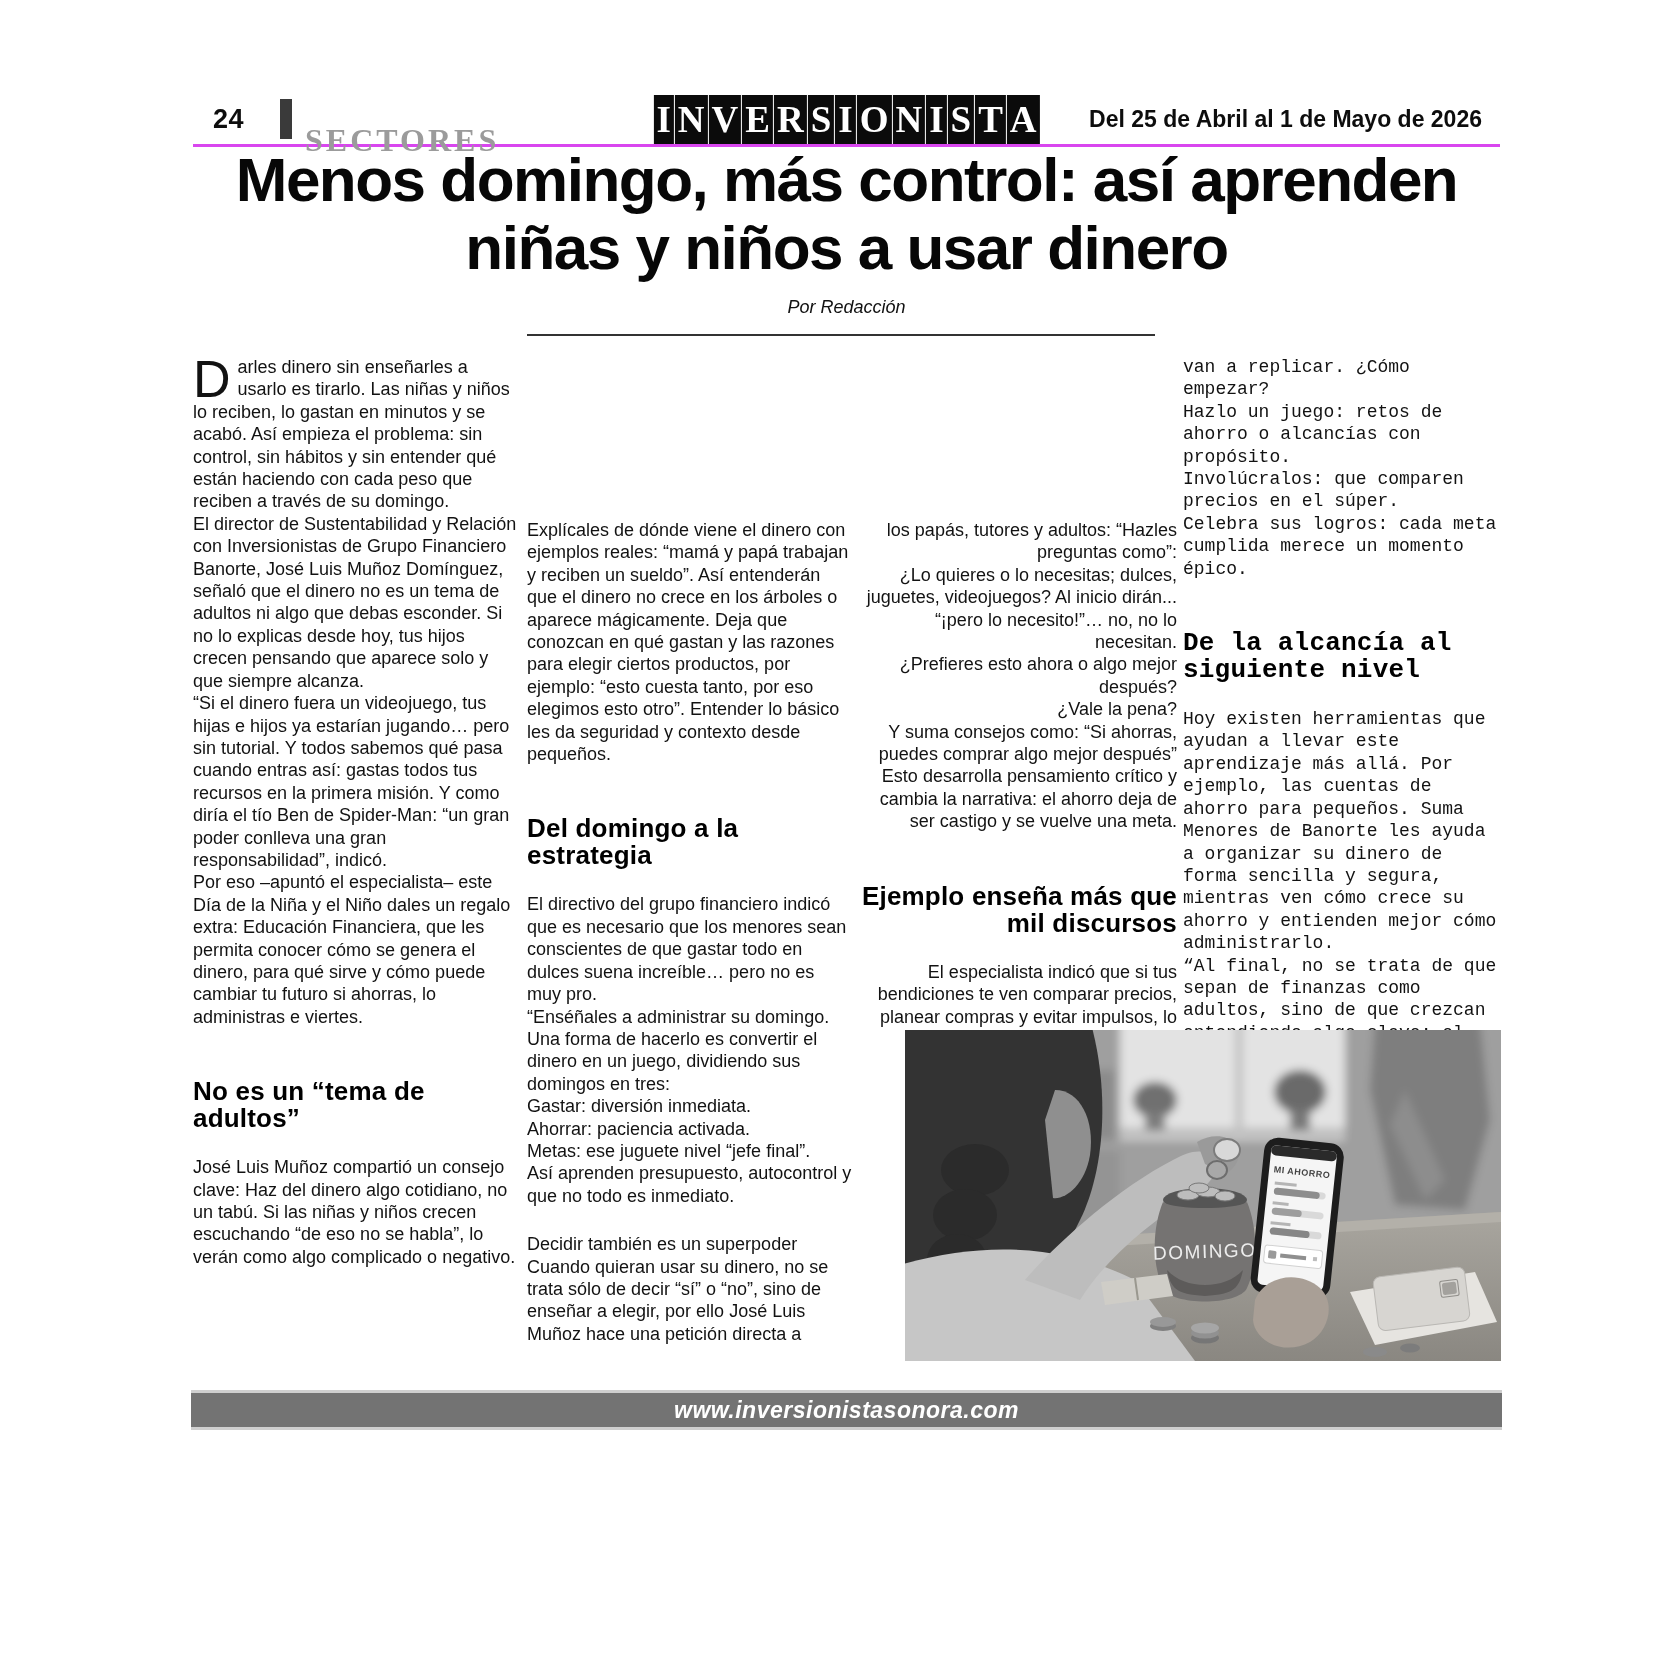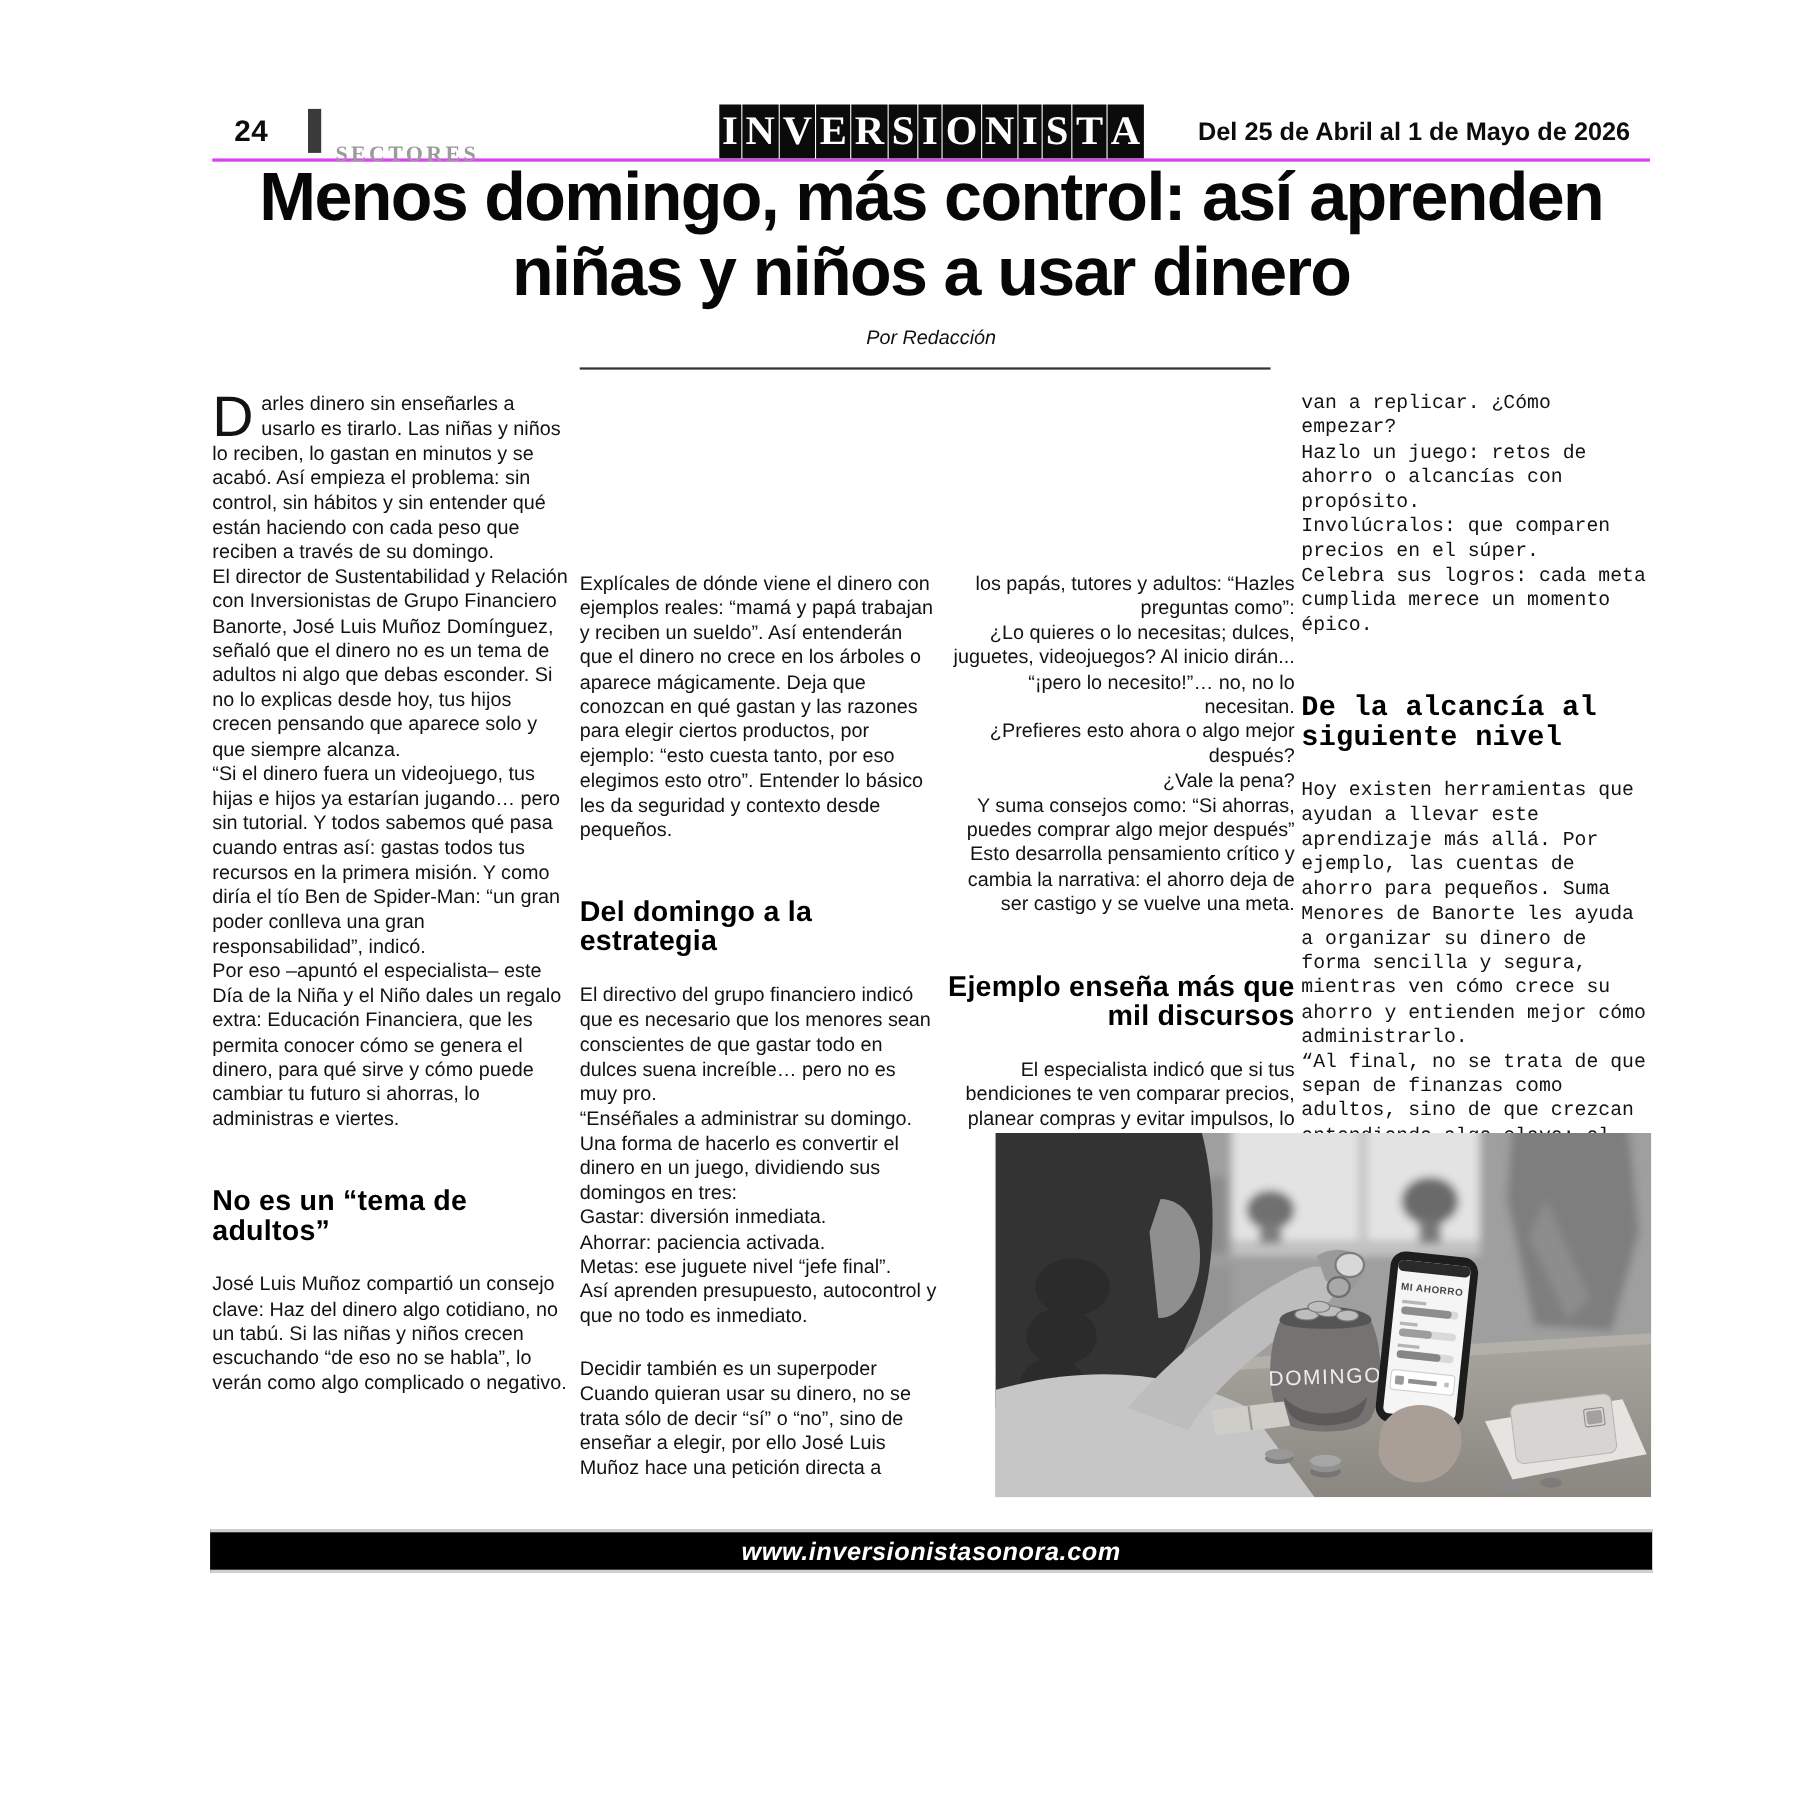--- a/index.html
+++ b/index.html
@@ -8,21 +8,21 @@
     font-family:"Liberation Sans",sans-serif;color:#0d0d0d;overflow:hidden;
   }
   
   .header{
     position:absolute;left:193px;top:94px;width:1307px;height:53px;
     border-bottom:3px solid #d946ef;display:flex;align-items:center;box-sizing:border-box;
   }
   .page-num{font-weight:bold;font-size:27px;margin-left:20px;letter-spacing:0.5px;}
   .section-bar{width:12px;height:40px;background:#3a3a3a;margin:0 13px 0 36px;}
   .section-name{
-    font-family:"Liberation Serif",serif;font-weight:bold;font-size:20px;
+    font-family:"Liberation Serif",serif;font-weight:bold;font-size:32px;
     color:#9b9b9b;letter-spacing:3px;margin-top:42px;
   }
   .masthead{
     position:absolute;left:50%;top:1px;transform:translateX(-50%);
     display:flex;gap:1px;background:#ffffff;
   }
   .mh-letter{
     background:#0b0b0b;color:#ffffff;font-family:"Liberation Serif",serif;
     font-weight:bold;font-size:37px;line-height:46px;padding:2px 3px 1px;
     display:inline-block;
@@ -60,21 +60,21 @@
   }
   
   .photo{
     position:absolute;left:905px;top:1030px;width:596px;height:331px;
     background:#bdbdbd;overflow:hidden;
   }
   .photo svg{display:block;}
   
   .footer{
     position:absolute;left:191px;top:1390px;width:1311px;height:40px;
-    background:#000000;display:flex;align-items:center;justify-content:center;
+    background:#737373;display:flex;align-items:center;justify-content:center;
     border-top:3px solid #cfcfcf;border-bottom:3px solid #cfcfcf;box-sizing:border-box;
   }
   .footer-url{
     color:#ffffff;font-style:italic;font-weight:bold;font-size:23px;letter-spacing:0.5px;
   }
 </style>
 </head>
 <body>
 
 <div class="page">

